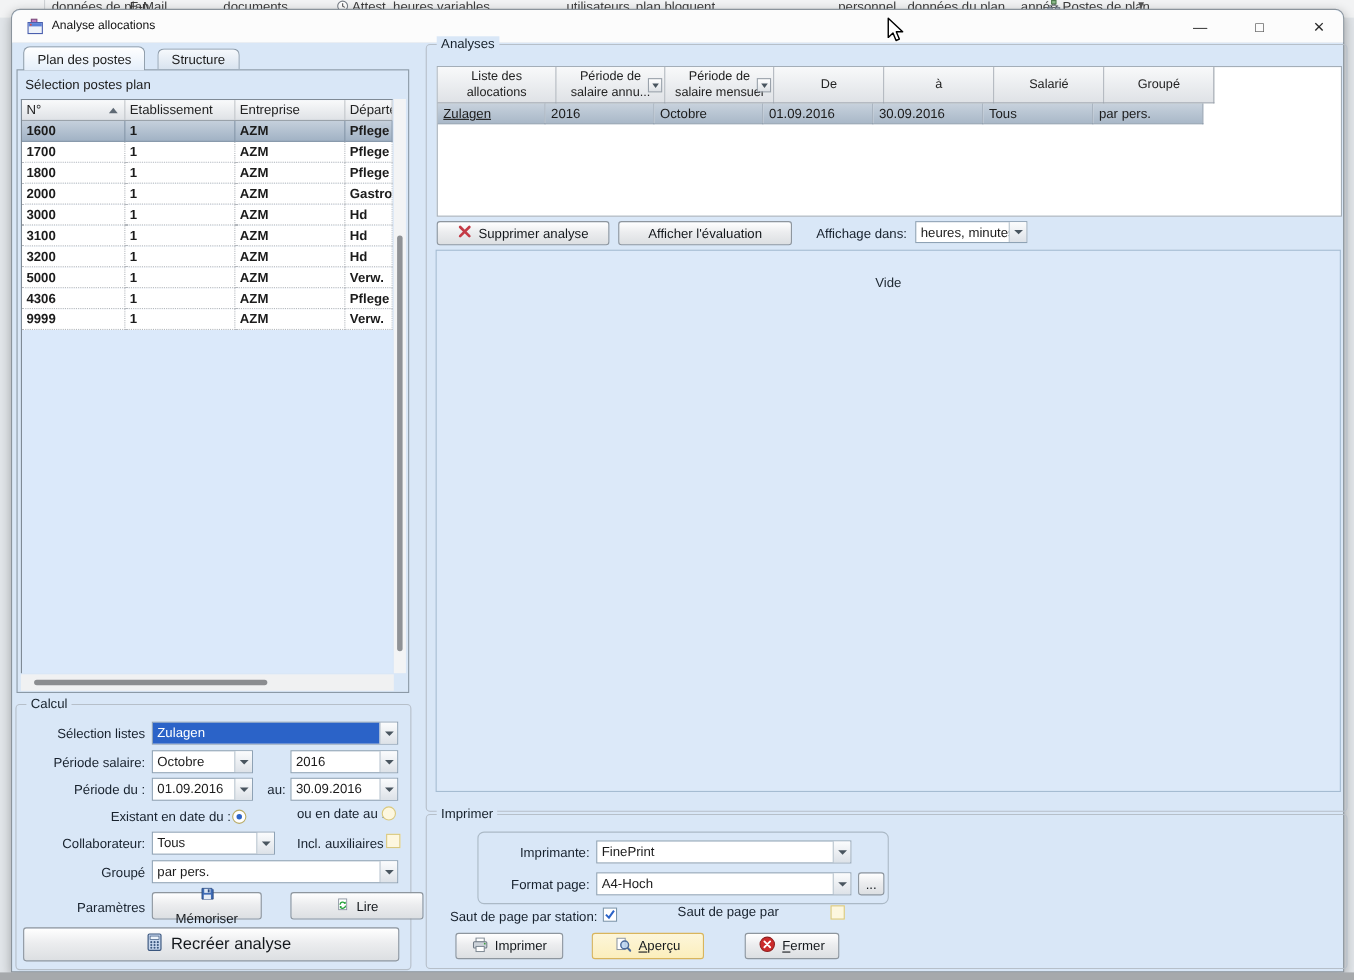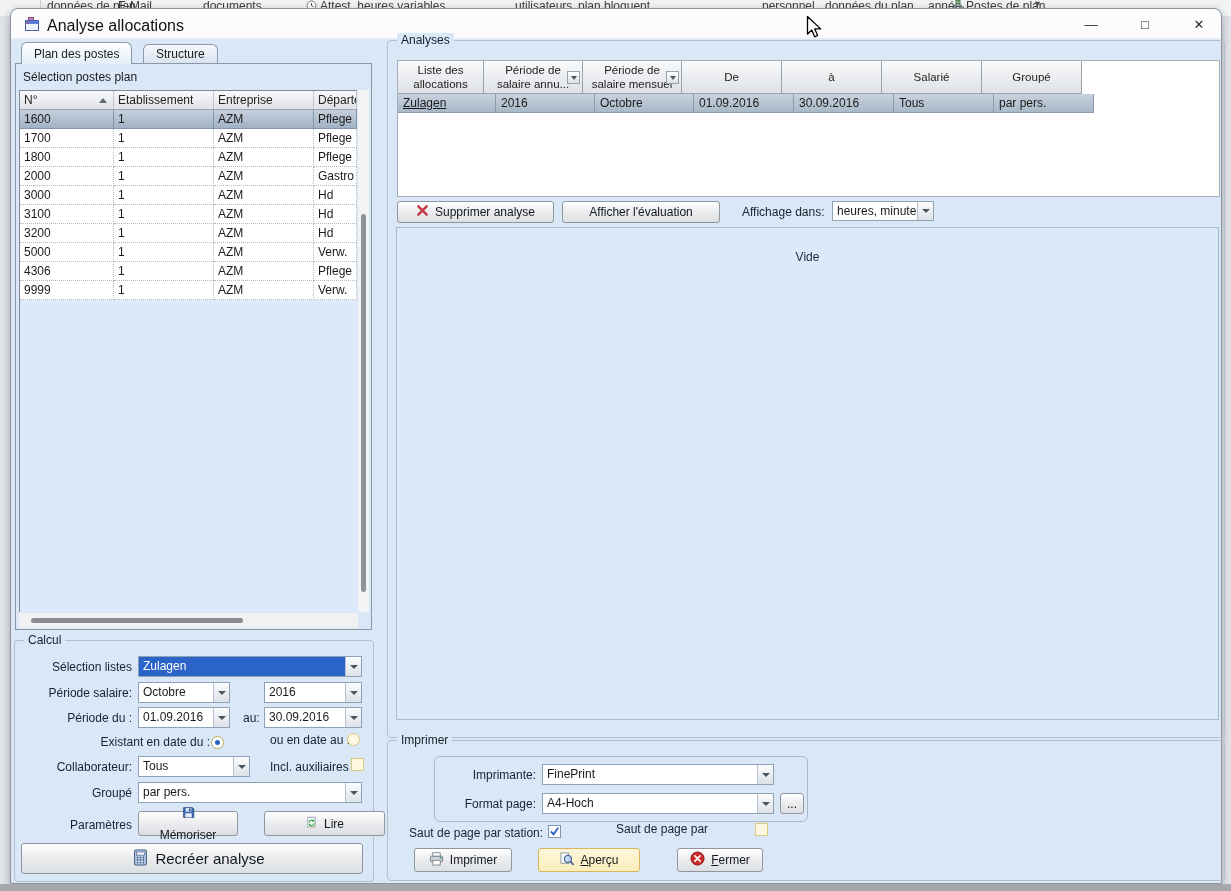--- a/index.html
+++ b/index.html
@@ -11,21 +11,21 @@
   .bg-toolbar { position:absolute; top:0; left:0; width:100%; height:16px; background:#f2f3f4; color:#3c3c3c; }
   .bg-toolbar .titem { position:absolute; top:-1px; white-space:nowrap; font-size:12px; }
   .bg-toolbar .sep { position:absolute; top:0; width:1px; height:14px; background:#cfd2d5; }
 
   
   .window { position:absolute; left:10px; top:8px; width:1212px; height:876px;
             background:#d9e7f7; border:1px solid #8b949c; border-radius:8px 8px 0 0;
             box-shadow:0 3px 10px rgba(0,0,0,.3); }
   .titlebar { position:absolute; left:0; top:0; width:100%; height:30px; background:#fcfcfc;
               border-radius:8px 8px 0 0; border-bottom:1px solid #eceff2; }
-  .titlebar .title { position:absolute; left:36px; top:8px; font-size:16px; color:#101010; }
+  .titlebar .title { position:absolute; left:36px; top:8px; font-size:11px; color:#101010; }
   .app-icon { position:absolute; left:13px; top:7px; }
   .win-controls { position:absolute; right:6px; top:3px; display:flex; gap:22px; }
   .win-btn { width:32px; height:24px; display:flex; align-items:center; justify-content:center;
              font-size:13px; color:#2a2a2a; cursor:default; }
 
   
   .groupbox { position:absolute; border:1px solid #b6bfc9; border-radius:4px; }
   .gb-label { position:absolute; top:-8px; left:9px; background:#d9e7f7; padding:0 4px; font-size:12px; color:#16202a; }
 
   
@@ -38,21 +38,21 @@
   .sel-label { position:absolute; left:7px; top:6px; font-size:12px; }
 
   .grid-wrap { position:absolute; left:3px; top:26px; width:338px; height:522px; background:#dbe9fa;
                border-left:1px solid #7f8a95; border-top:1px solid #7f8a95; overflow:hidden; }
   .grid-header { display:grid; grid-template-columns:94px 100px 100px 1fr; height:19px;
                  background:linear-gradient(#f9fafb,#dfe2e6); border-bottom:1px solid #9aa2aa; }
   .gh-cell { position:relative; padding:2px 4px; font-size:12px; color:#222; border-right:1px solid #c2c6cb;
              display:flex; align-items:center; overflow:hidden; white-space:nowrap; }
   .sort-asc { position:absolute; right:6px; top:7px; width:0; height:0;
               border-left:4px solid transparent; border-right:4px solid transparent; border-bottom:5px solid #5f6a75; }
-  .grid-row { display:grid; grid-template-columns:94px 100px 100px 1fr; height:19px; background:#fff; }
+  .grid-row { display:grid; grid-template-columns:94px 100px 100px 1fr; height:19px; background:#fff;font-weight:bold; }
   .gr-cell { padding:2px 4px; font-size:12px; border-right:1px dotted #b4b8bd; border-bottom:1px dotted #b4b8bd;
              white-space:nowrap; overflow:hidden; }
   .grid-row.selected { background:linear-gradient(#c5d0dc,#9fb0c3); }
   .grid-row.selected .gr-cell { border-right:1px solid #8596a9; border-bottom:1px solid #8596a9; }
 
   .vscroll { position:absolute; left:342px; top:26px; width:11px; height:522px; background:#f3f4f5; }
   .vthumb { position:absolute; left:3px; top:124px; width:5px; height:378px; background:#8f9296; border-radius:3px; }
   .hscroll { position:absolute; left:3px; top:549px; width:339px; height:15px; background:#f0f1f2; }
   .hthumb { position:absolute; left:12px; top:5px; width:212px; height:5px; background:#8b8d90; border-radius:3px; }
 
@@ -80,21 +80,21 @@
   .checkbox { position:absolute; width:13px; height:13px; background:#fdf7df; border:1px solid #d9c87e; }
   .checkbox.checked { background:#fff; border:1px solid #7c96ad; display:flex; align-items:center; justify-content:center; }
 
   
   .an-table { position:absolute; left:9px; top:19px; width:823px; height:137px; background:#fff; border:1px solid #a4aeb8; }
   .an-head { display:flex; height:33px; }
   .ah-cell { position:relative; border-right:1px solid #9aa2ab; border-bottom:1px solid #9aa2ab;
              background:linear-gradient(#f8f9fa,#dfe2e6); font-size:11.5px; color:#222;
              display:flex; align-items:center; justify-content:center; text-align:center; }
   .ah-cell span { white-space:pre-line; line-height:1.25; }
-  .ah-cell:nth-child(1){width:86px;} .ah-cell:nth-child(2){width:99px;} .ah-cell:nth-child(3){width:99px;}
+  .ah-cell:nth-child(1){width:108px;} .ah-cell:nth-child(2){width:99px;} .ah-cell:nth-child(3){width:99px;}
   .ah-cell:nth-child(4){width:100px;} .ah-cell:nth-child(5){width:100px;} .ah-cell:nth-child(6){width:100px;} .ah-cell:nth-child(7){width:100px;}
   .filter-btn { position:absolute; right:2px; top:10px; width:13px; height:13px; border:1px solid #9aa2ab;
                 background:linear-gradient(#fff,#dde1e5); display:flex; align-items:center; justify-content:center; }
   .filter-btn .carr { border-left-width:3px; border-right-width:3px; border-top-width:4px; }
   .an-row { display:flex; height:19px; }
   .ar-cell { background:linear-gradient(#c8d2dd,#a9b8c8); border-right:1px solid #8d9cac; border-bottom:1px solid #8d9cac;
              font-size:12px; padding:2px 5px; white-space:nowrap; overflow:hidden; }
   .ar-cell:nth-child(1){width:98px;} .ar-cell:nth-child(2){width:99px;} .ar-cell:nth-child(3){width:99px;}
   .ar-cell:nth-child(4){width:100px;} .ar-cell:nth-child(5){width:100px;} .ar-cell:nth-child(6){width:100px;} .ar-cell:nth-child(7){width:100px;}
   .ar-cell.u { text-decoration:underline; }

